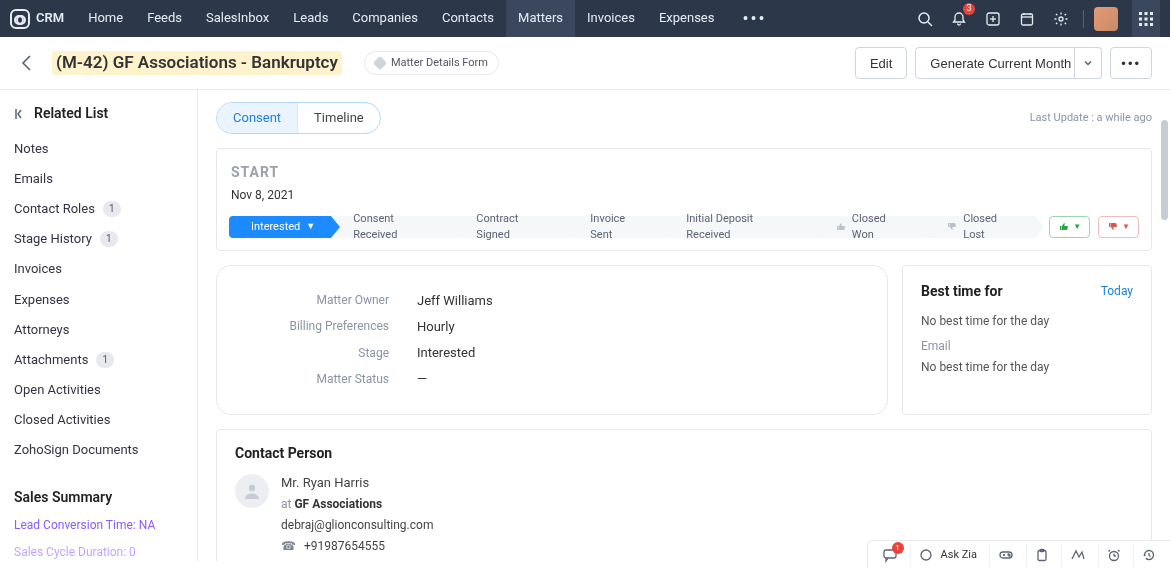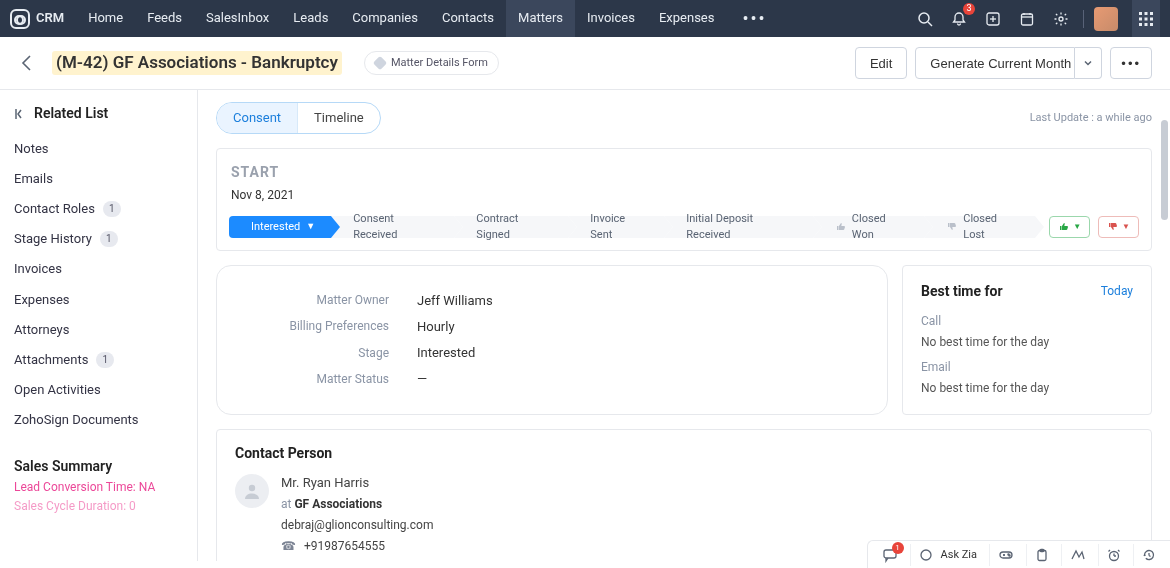--- a/index.html
+++ b/index.html
@@ -43,21 +43,21 @@
   .btn.icon{padding:0 10px;letter-spacing:2px}
 
   
   .body{display:flex;height:calc(568px - 37px - 60px);}
   .sidebar{width:198px;border-right:1px solid var(--border);padding:14px 14px 0 14px;overflow:hidden;background:#fff}
   .side-head{display:flex;align-items:center;gap:8px;font-weight:600;font-size:14px;margin-bottom:10px;color:#222}
   .side-head .collapse{width:12px;height:12px}
   .side-item{display:flex;align-items:center;gap:8px;padding:6px 0;color:#334;cursor:pointer}
   .badge-num{background:var(--badge);border-radius:10px;min-width:18px;height:16px;display:inline-flex;align-items:center;justify-content:center;font-size:10px;color:#556}
   .side-section{margin-top:22px;font-weight:600;font-size:14px;color:#222}
-  .side-kv{color:#ec4899;font-size:12px;margin-top:2px}
+  .side-kv{color:#8b5cf6;font-size:12px;margin-top:10px}
   .side-kv.cut{opacity:.55}
 
   .main{flex:1;background:#fff;padding:12px 18px 0 18px;position:relative;overflow:hidden}
   .tabs-row{display:flex;align-items:center;justify-content:space-between}
   .tabs{display:inline-flex;border:1px solid #b6d9f7;border-radius:18px;overflow:hidden}
   .tab{padding:6px 16px;cursor:pointer;color:#1c7fdc}
   .tab.active{background:#eaf4ff}
   .tab.inactive{color:#444;border-left:1px solid #d7e9f9}
   .last-update{font-size:11px;color:#8a94a5}
 
@@ -253,20 +253,23 @@
           <span>Attorneys</span>
         </div>
         <div class="side-item">
           <span>Attachments</span>
           <span class="badge-num">1</span>
         </div>
         <div class="side-item">
           <span>Open Activities</span>
         </div>
         <div class="side-item">
+          <span>Closed Activities</span>
+        </div>
+        <div class="side-item">
           <span>ZohoSign Documents</span>
         </div>
       </div>
     <div class="side-section">Sales Summary</div>
     <div class="side-kv">Lead Conversion Time: NA</div>
     <div class="side-kv cut">Sales Cycle Duration: 0</div>
   </div>
 
   <div class="main">
     <div class="tabs-row">
@@ -348,21 +351,20 @@
             <div class="info-label">Matter Status</div>
             <div class="info-value">—</div>
           </div>
         </div>
       <div class="side-card">
         <div class="side-card-head">
           <h3>Best time for</h3>
           <span class="link">Today</span>
         </div>
         <div id="best-time-rows">
-            <div class="bt-label">Call</div>
             <div class="bt-value">No best time for the day</div>
             <div class="bt-label">Email</div>
             <div class="bt-value">No best time for the day</div>
           </div>
       </div>
     </div>
 
     <div class="contact-card">
       <h3>Contact Person</h3>
       <div class="contact-row">

